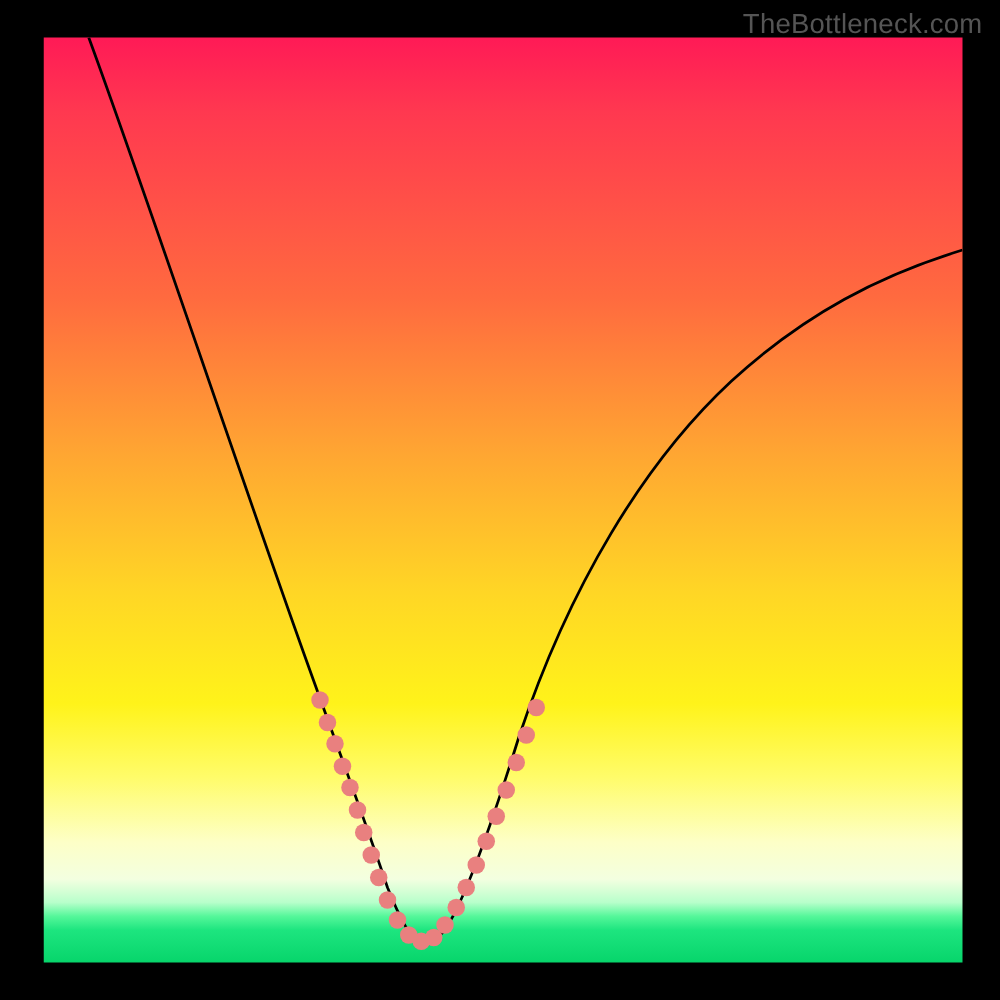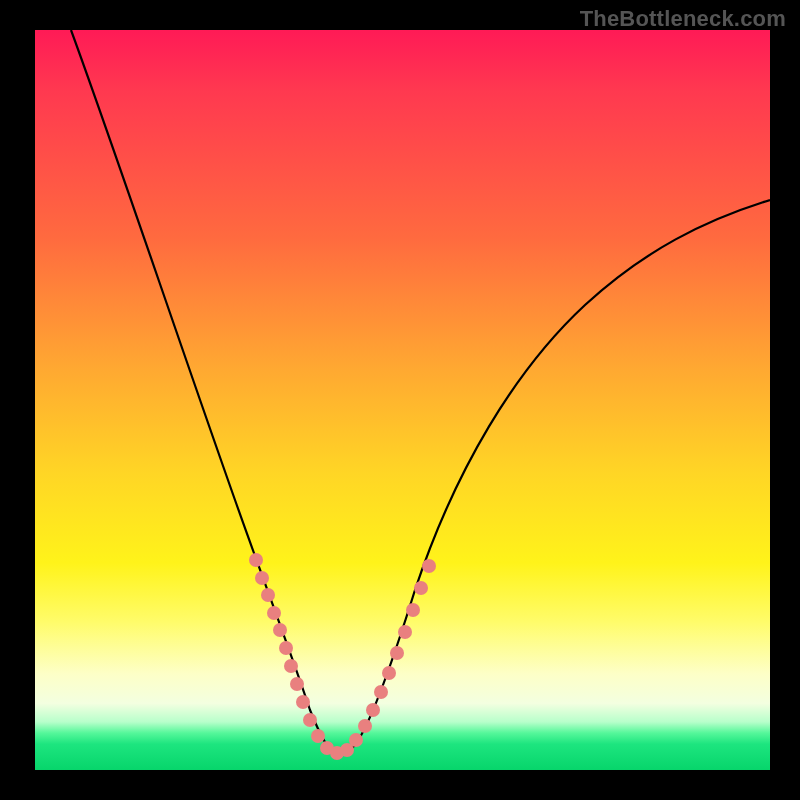--- a/index.html
+++ b/index.html
@@ -39,21 +39,21 @@
       #1de57f 96.5%,
       #07d56b 100%
     );
   }
   .watermark {
     position: absolute;
     top: 6px;
     right: 14px;
     color: #555;
     font-size: 22px;
-    font-weight: 700;
+    font-weight: 400;
     letter-spacing: 0.2px;
   }
   svg.curve {
     position: absolute;
     left: 0; top: 0;
     width: 735px; height: 740px;
   }
 </style>
 </head>
 <body>

